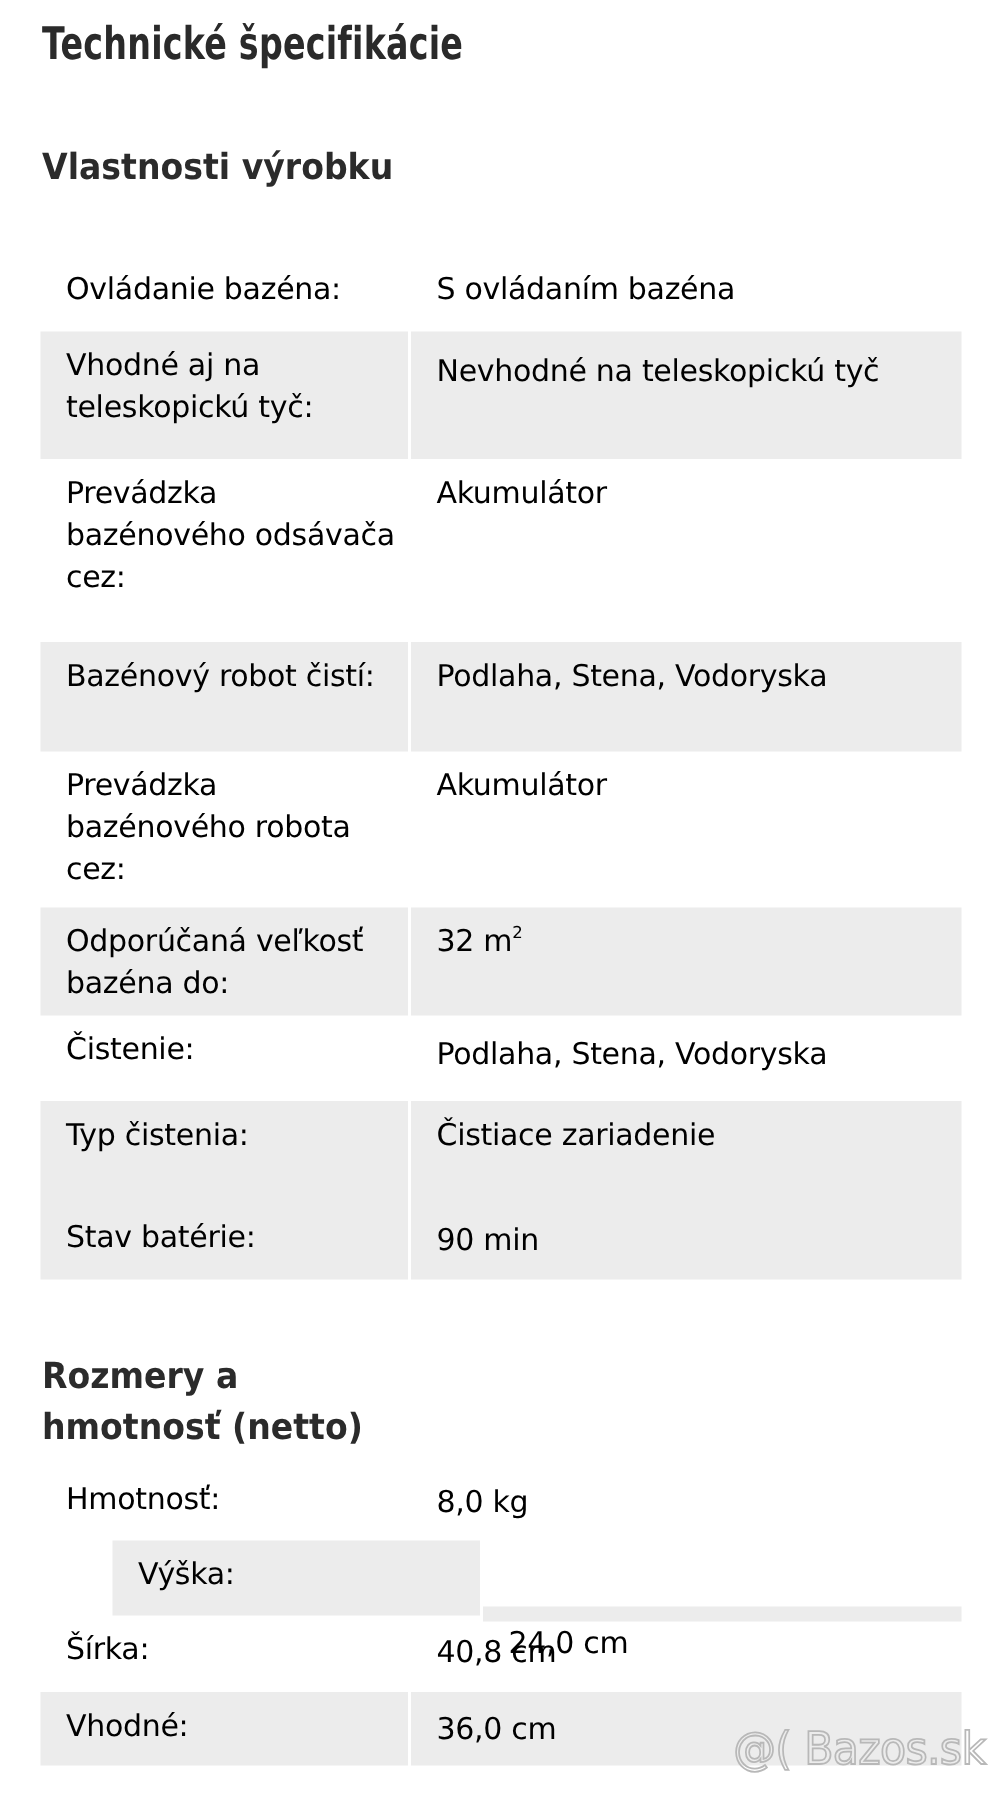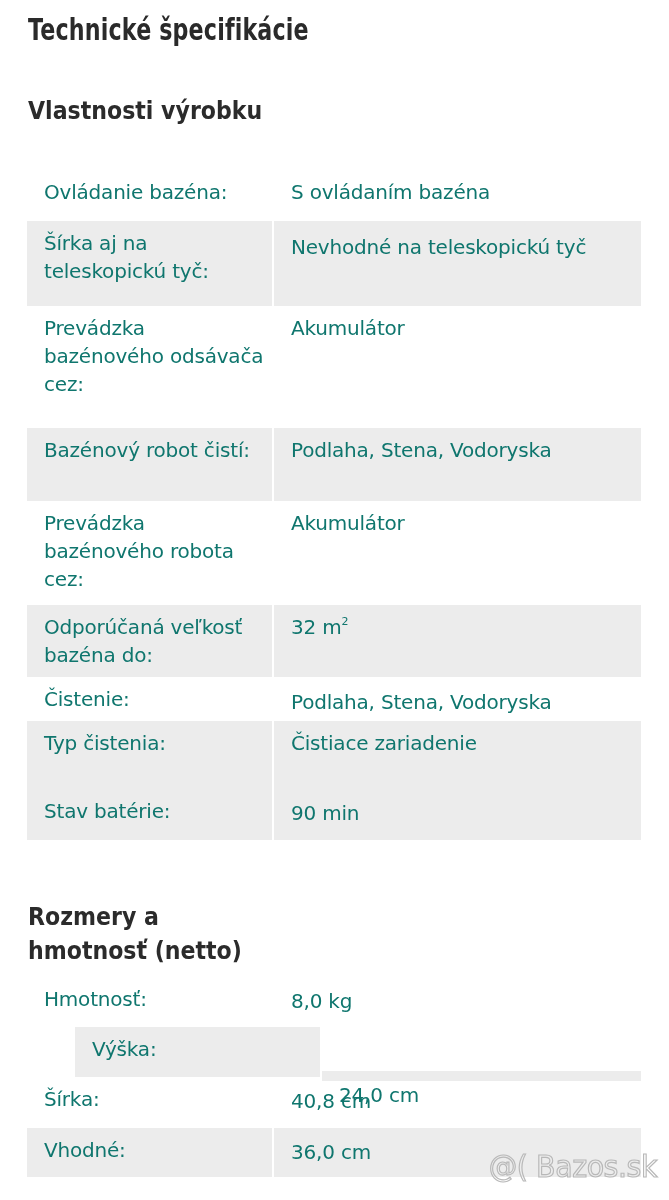--- a/index.html
+++ b/index.html
@@ -54,21 +54,21 @@
       box-sizing: border-box;
     }
     .spec-row.shaded .cell {
       background: #ececec;
     }
     .cell {
       box-sizing: border-box;
       font-family: "DejaVu Sans", sans-serif;
       font-size: 20px;
       line-height: 28px;
-      color: #0f766e;
+      color: #000000;
       padding-top: 8px;
       letter-spacing: -0.2px;
     }
     .cell.label {
       width: 245px;
       padding-left: 17px;
       padding-right: 8px;
       margin-right: 2px;
     }
     .cell.value {
@@ -106,40 +106,40 @@
 <h1 class="page-title">Technické špecifikácie</h1>
 
 <h2 class="section-heading" style="top: 94px;">Vlastnosti výrobku</h2>
 
 <div class="spec-table" style="top: 170px;">
   <div class="spec-row" style="height: 51px;">
     <div class="cell label">Ovládanie bazéna:</div>
     <div class="cell value">S ovládaním bazéna</div>
   </div>
   <div class="spec-row shaded" style="height: 85px;">
-    <div class="cell label">Šírka aj na teleskopickú tyč:</div>
+    <div class="cell label">Vhodné aj na teleskopickú tyč:</div>
     <div class="cell value spaced">Nevhodné na teleskopickú tyč</div>
   </div>
   <div class="spec-row" style="height: 122px;">
     <div class="cell label">Prevádzka bazénového odsávača cez:</div>
     <div class="cell value">Akumulátor</div>
   </div>
   <div class="spec-row shaded" style="height: 73px;">
     <div class="cell label">Bazénový robot čistí:</div>
     <div class="cell value">Podlaha, Stena, Vodoryska</div>
   </div>
   <div class="spec-row" style="height: 104px;">
     <div class="cell label">Prevádzka bazénového robota cez:</div>
     <div class="cell value">Akumulátor</div>
   </div>
   <div class="spec-row shaded" style="height: 72px;">
     <div class="cell label">Odporúčaná veľkosť bazéna do:</div>
     <div class="cell value"><span>32 m</span><sup>2</sup></div>
   </div>
-  <div class="spec-row" style="height: 44px;">
+  <div class="spec-row" style="height: 57px;">
     <div class="cell label">Čistenie:</div>
     <div class="cell value" style="padding-top: 11px;">Podlaha, Stena, Vodoryska</div>
   </div>
   <div class="spec-row shaded" style="height: 68px;">
     <div class="cell label">Typ čistenia:</div>
     <div class="cell value" style="">Čistiace zariadenie</div>
   </div>
   <div class="spec-row shaded" style="height: 51px;">
     <div class="cell label">Stav batérie:</div>
     <div class="cell value" style="padding-top: 10px;">90 min</div>

